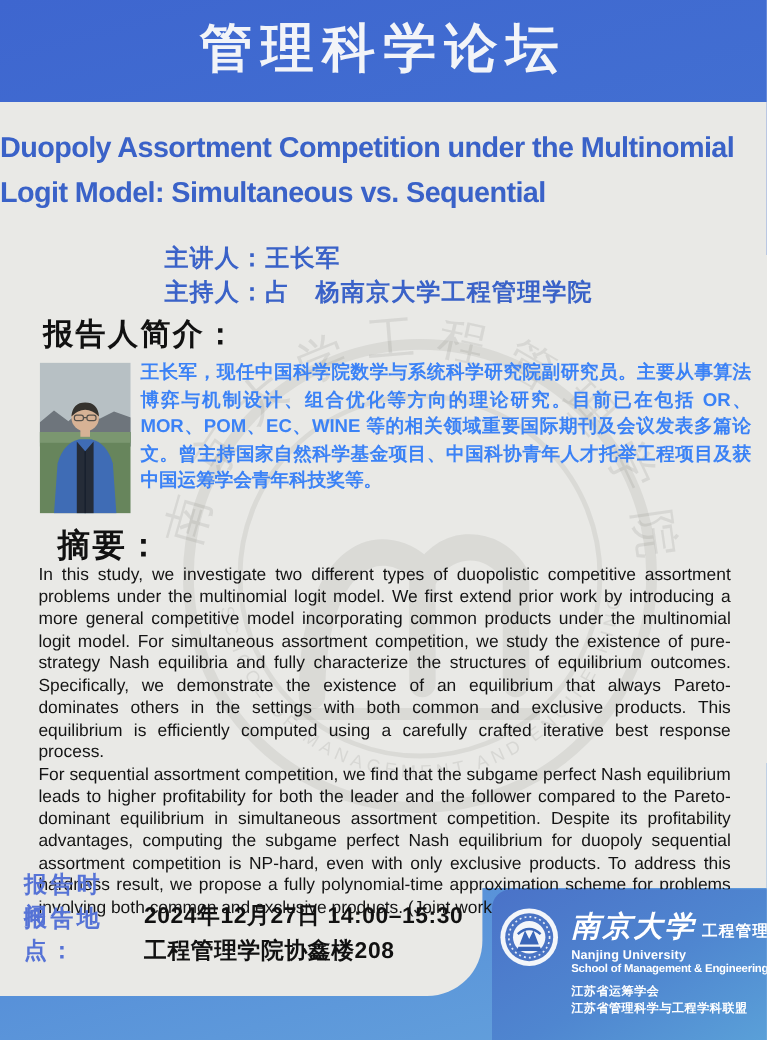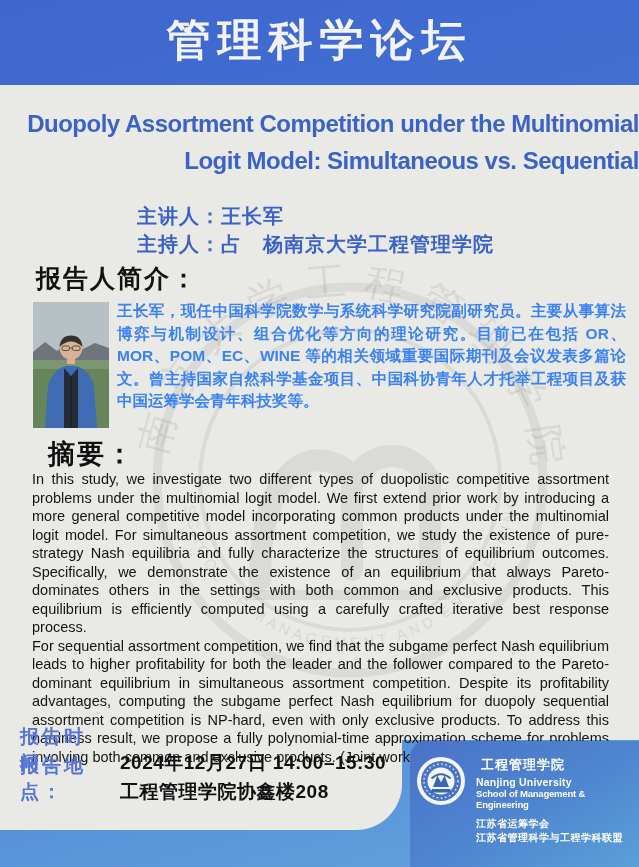--- a/index.html
+++ b/index.html
@@ -25,21 +25,21 @@
               border-radius:0 0 46px 0;z-index:2;}
 
   
   .watermark{left:120px;top:250px;width:460px;height:460px;z-index:3;pointer-events:none;}
   .wm-stroke{stroke:rgba(125,125,118,0.14);fill:none;}
   .wm-fill{fill:rgba(125,125,118,0.16);}
   .wm-text-cn{font-family:"DejaVu Serif",serif;font-size:40px;letter-spacing:16px;}
   .wm-text-en{font-family:"Liberation Sans",sans-serif;font-size:15px;letter-spacing:4px;}
 
   
-  .talk-title{left:0;top:105px;width:639px;text-align:right;z-index:4;
+  .talk-title{left:0;top:105px;width:639px;text-align:left;z-index:4;
     color:#3a62c8;font-weight:bold;font-size:24px;line-height:37px;letter-spacing:-0.5px;}
 
   
   .people{left:88px;top:202px;z-index:4;color:#3a62c8;font-weight:bold;font-size:20px;text-align:right;}
   .person-row{display:flex;line-height:28px;letter-spacing:1px;}
   .person-left{width:196px;flex:0 0 196px;}
 
   
   .section-heading{z-index:4;color:#111;font-weight:900;letter-spacing:2px;
      font-family:"Liberation Sans",sans-serif;}
@@ -155,20 +155,21 @@
     <circle cx="25" cy="25" r="24" fill="#f3f6fa"></circle>
     <circle cx="25" cy="25" r="20" fill="#4a74c4"></circle>
     <circle cx="25" cy="25" r="13.5" fill="#f3f6fa"></circle>
     <circle cx="25" cy="25" r="17" fill="none" stroke="#e8eef6" stroke-width="1.4" stroke-dasharray="1.6,2.6"></circle>
     <path d="M15.5,22.5 Q25,14 34.5,22.5" stroke="#3a66b8" stroke-width="2" fill="none"></path>
     <path d="M17,31 L21.5,19.5 L25,26.5 L28.5,19.5 L33,31 Z" fill="#3a66b8"></path>
     <path d="M16,33 L34,33 L35.5,36.5 L14.5,36.5 Z" fill="#3a66b8"></path>
   </svg>
   <div class="lb-text">
     <div class="lb-row1">
+      <span class="uni-cn">南京大学</span>
       <span class="school-cn">工程管理学院</span>
     </div>
     <div class="uni-en">Nanjing University</div>
     <div class="school-en">School of Management &amp; Engineering</div>
     <div class="orgs">
       <div class="org-line">江苏省运筹学会</div>
       <div class="org-line">江苏省管理科学与工程学科联盟</div>
     </div>
   </div>
 </div>

